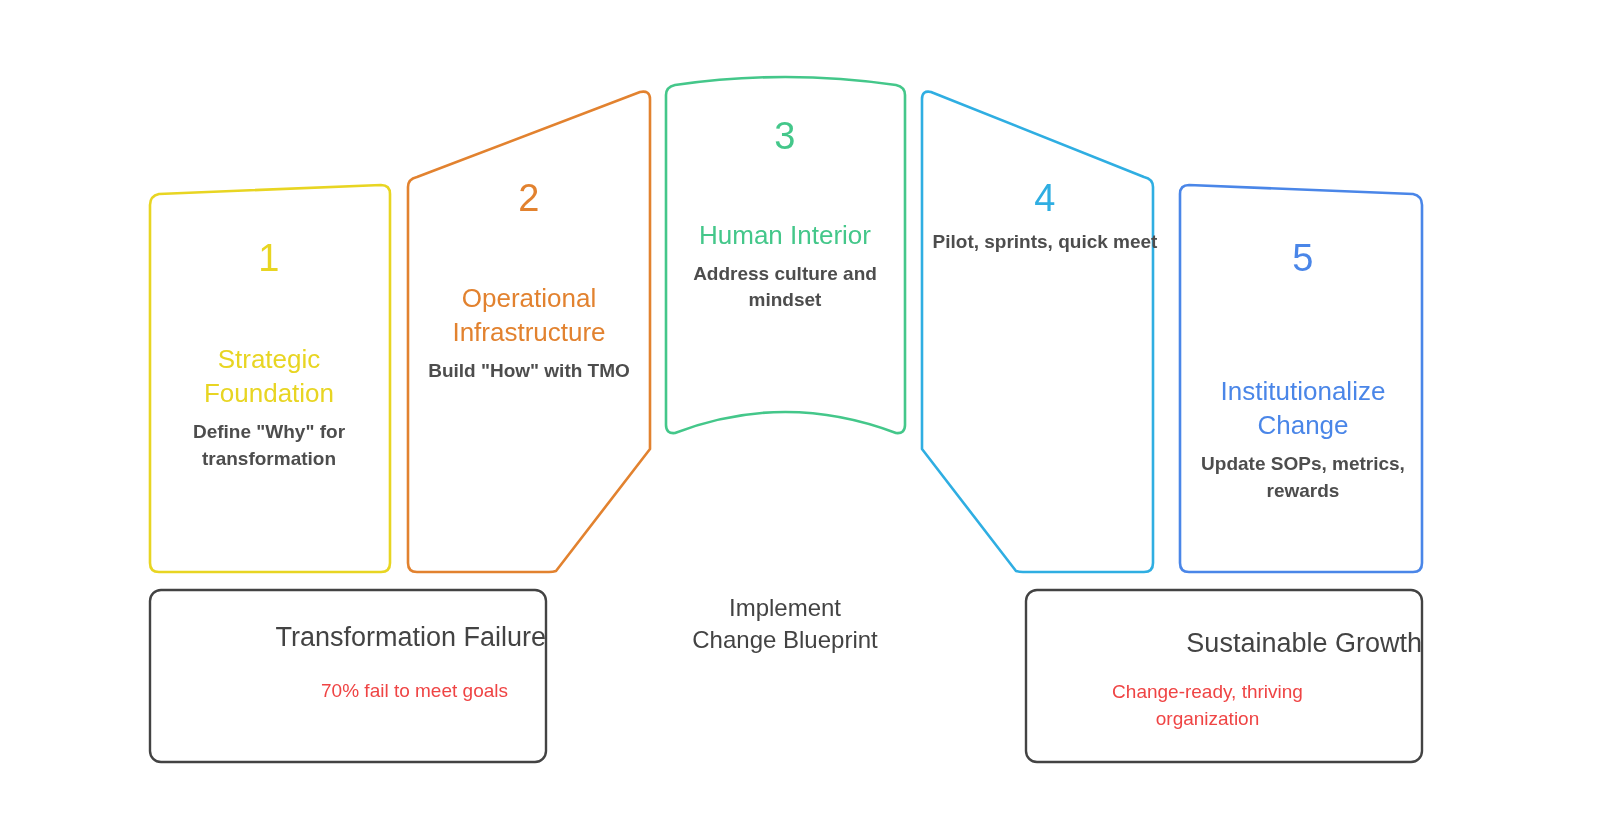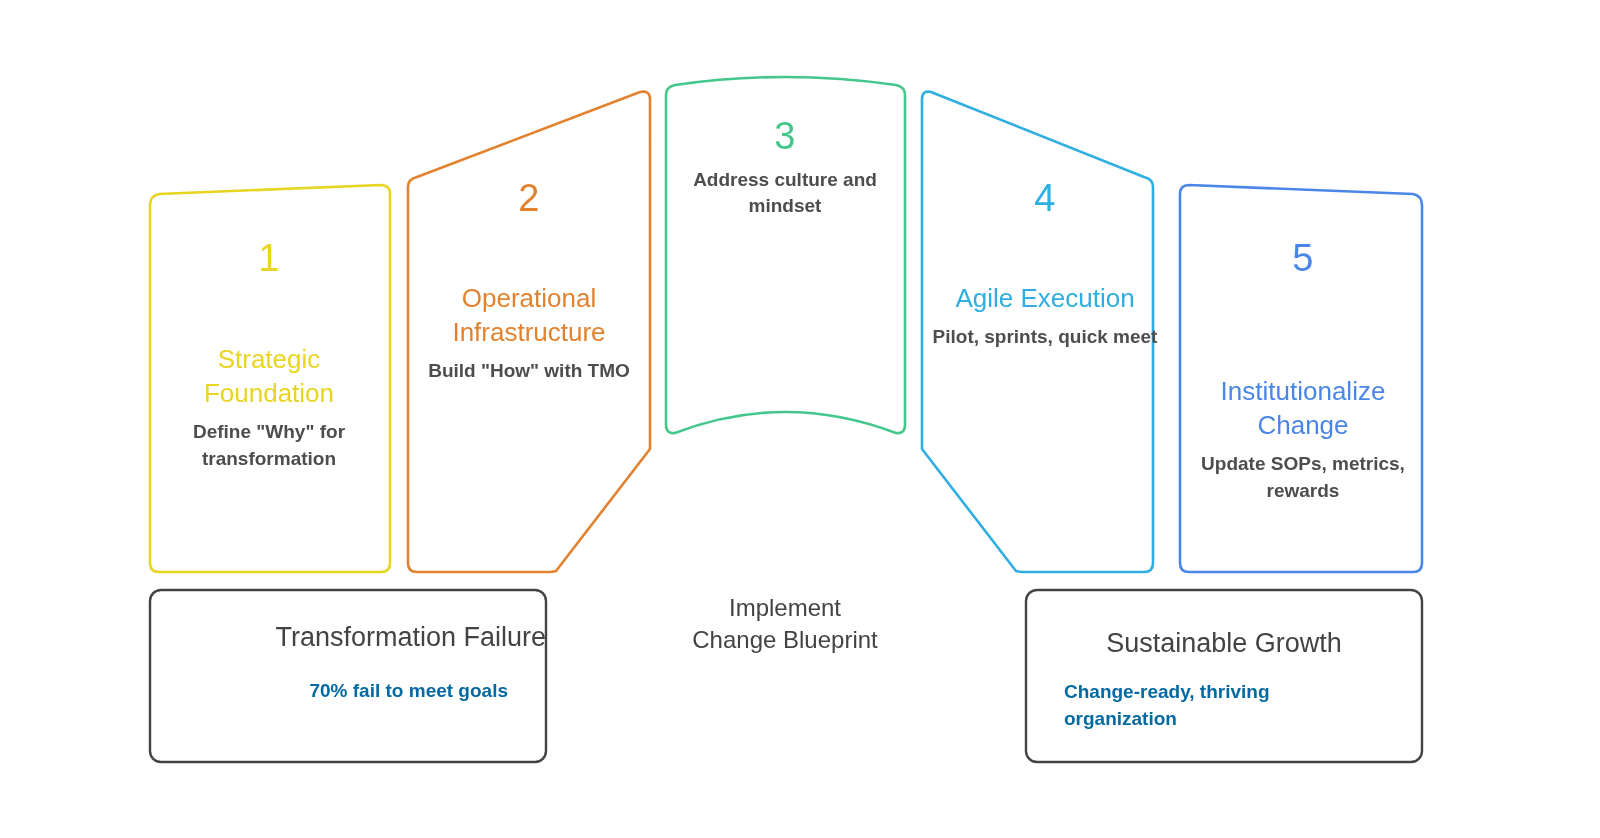--- a/index.html
+++ b/index.html
@@ -77,30 +77,30 @@
     padding: 0;
   }
   .outcome-title {
     font-size: 27px;
     font-weight: 400;
     color: #434343;
     line-height: 1.3;
   }
   .outcome-desc {
     font-size: 19px;
-    font-weight: 700;
-    color: #0369a1;
+    font-weight: 400;
+    color: #ef4444;
     line-height: 1.42;
   }
   #outcome-left { left: 150px; top: 590px; width: 396px; height: 172px; }
   #outcome-left .outcome-title { text-align: right; margin-top: 30px; }
   #outcome-left .outcome-desc  { text-align: right; margin-top: 23px; padding-right: 38px; }
   #outcome-right { left: 1026px; top: 590px; width: 396px; height: 172px; }
-  #outcome-right .outcome-title { text-align: center; margin-top: 36px; }
-  #outcome-right .outcome-desc  { text-align: left; margin-top: 18px; padding-left: 38px; padding-right: 71px; }
+  #outcome-right .outcome-title { text-align: right; margin-top: 36px; }
+  #outcome-right .outcome-desc  { text-align: center; margin-top: 18px; padding-left: 38px; padding-right: 71px; }
 
   
   #center-title {
     position: absolute;
     left: 600px;
     top: 592px;
     width: 370px;
     text-align: center;
     font-size: 24px;
     font-weight: 400;
@@ -179,26 +179,26 @@
   </div>
 
   <div class="card-text" id="txt2">
     <div class="step-num" style="color:#E2822F">2</div>
     <div class="step-title" style="color:#E2822F">Operational Infrastructure</div>
     <div class="step-desc">Build "How" with TMO</div>
   </div>
 
   <div class="card-text" id="txt3">
     <div class="step-num" style="color:#44C78A">3</div>
+    <div class="step-title" style="color:#44C78A">Human Interior</div>
     <div class="step-desc">Address culture and mindset</div>
   </div>
 
   <div class="card-text" id="txt4">
     <div class="step-num" style="color:#2FAEE2">4</div>
-    <div class="step-title" style="color:#2FAEE2">Agile Execution</div>
     <div class="step-desc">Pilot, sprints, quick meet</div>
   </div>
 
   <div class="card-text" id="txt5">
     <div class="step-num" style="color:#4A86E8">5</div>
     <div class="step-title" style="color:#4A86E8">Institutionalize Change</div>
     <div class="step-desc">Update SOPs, metrics, rewards</div>
   </div>
 
   <div id="center-title">Implement<br>Change Blueprint</div>

